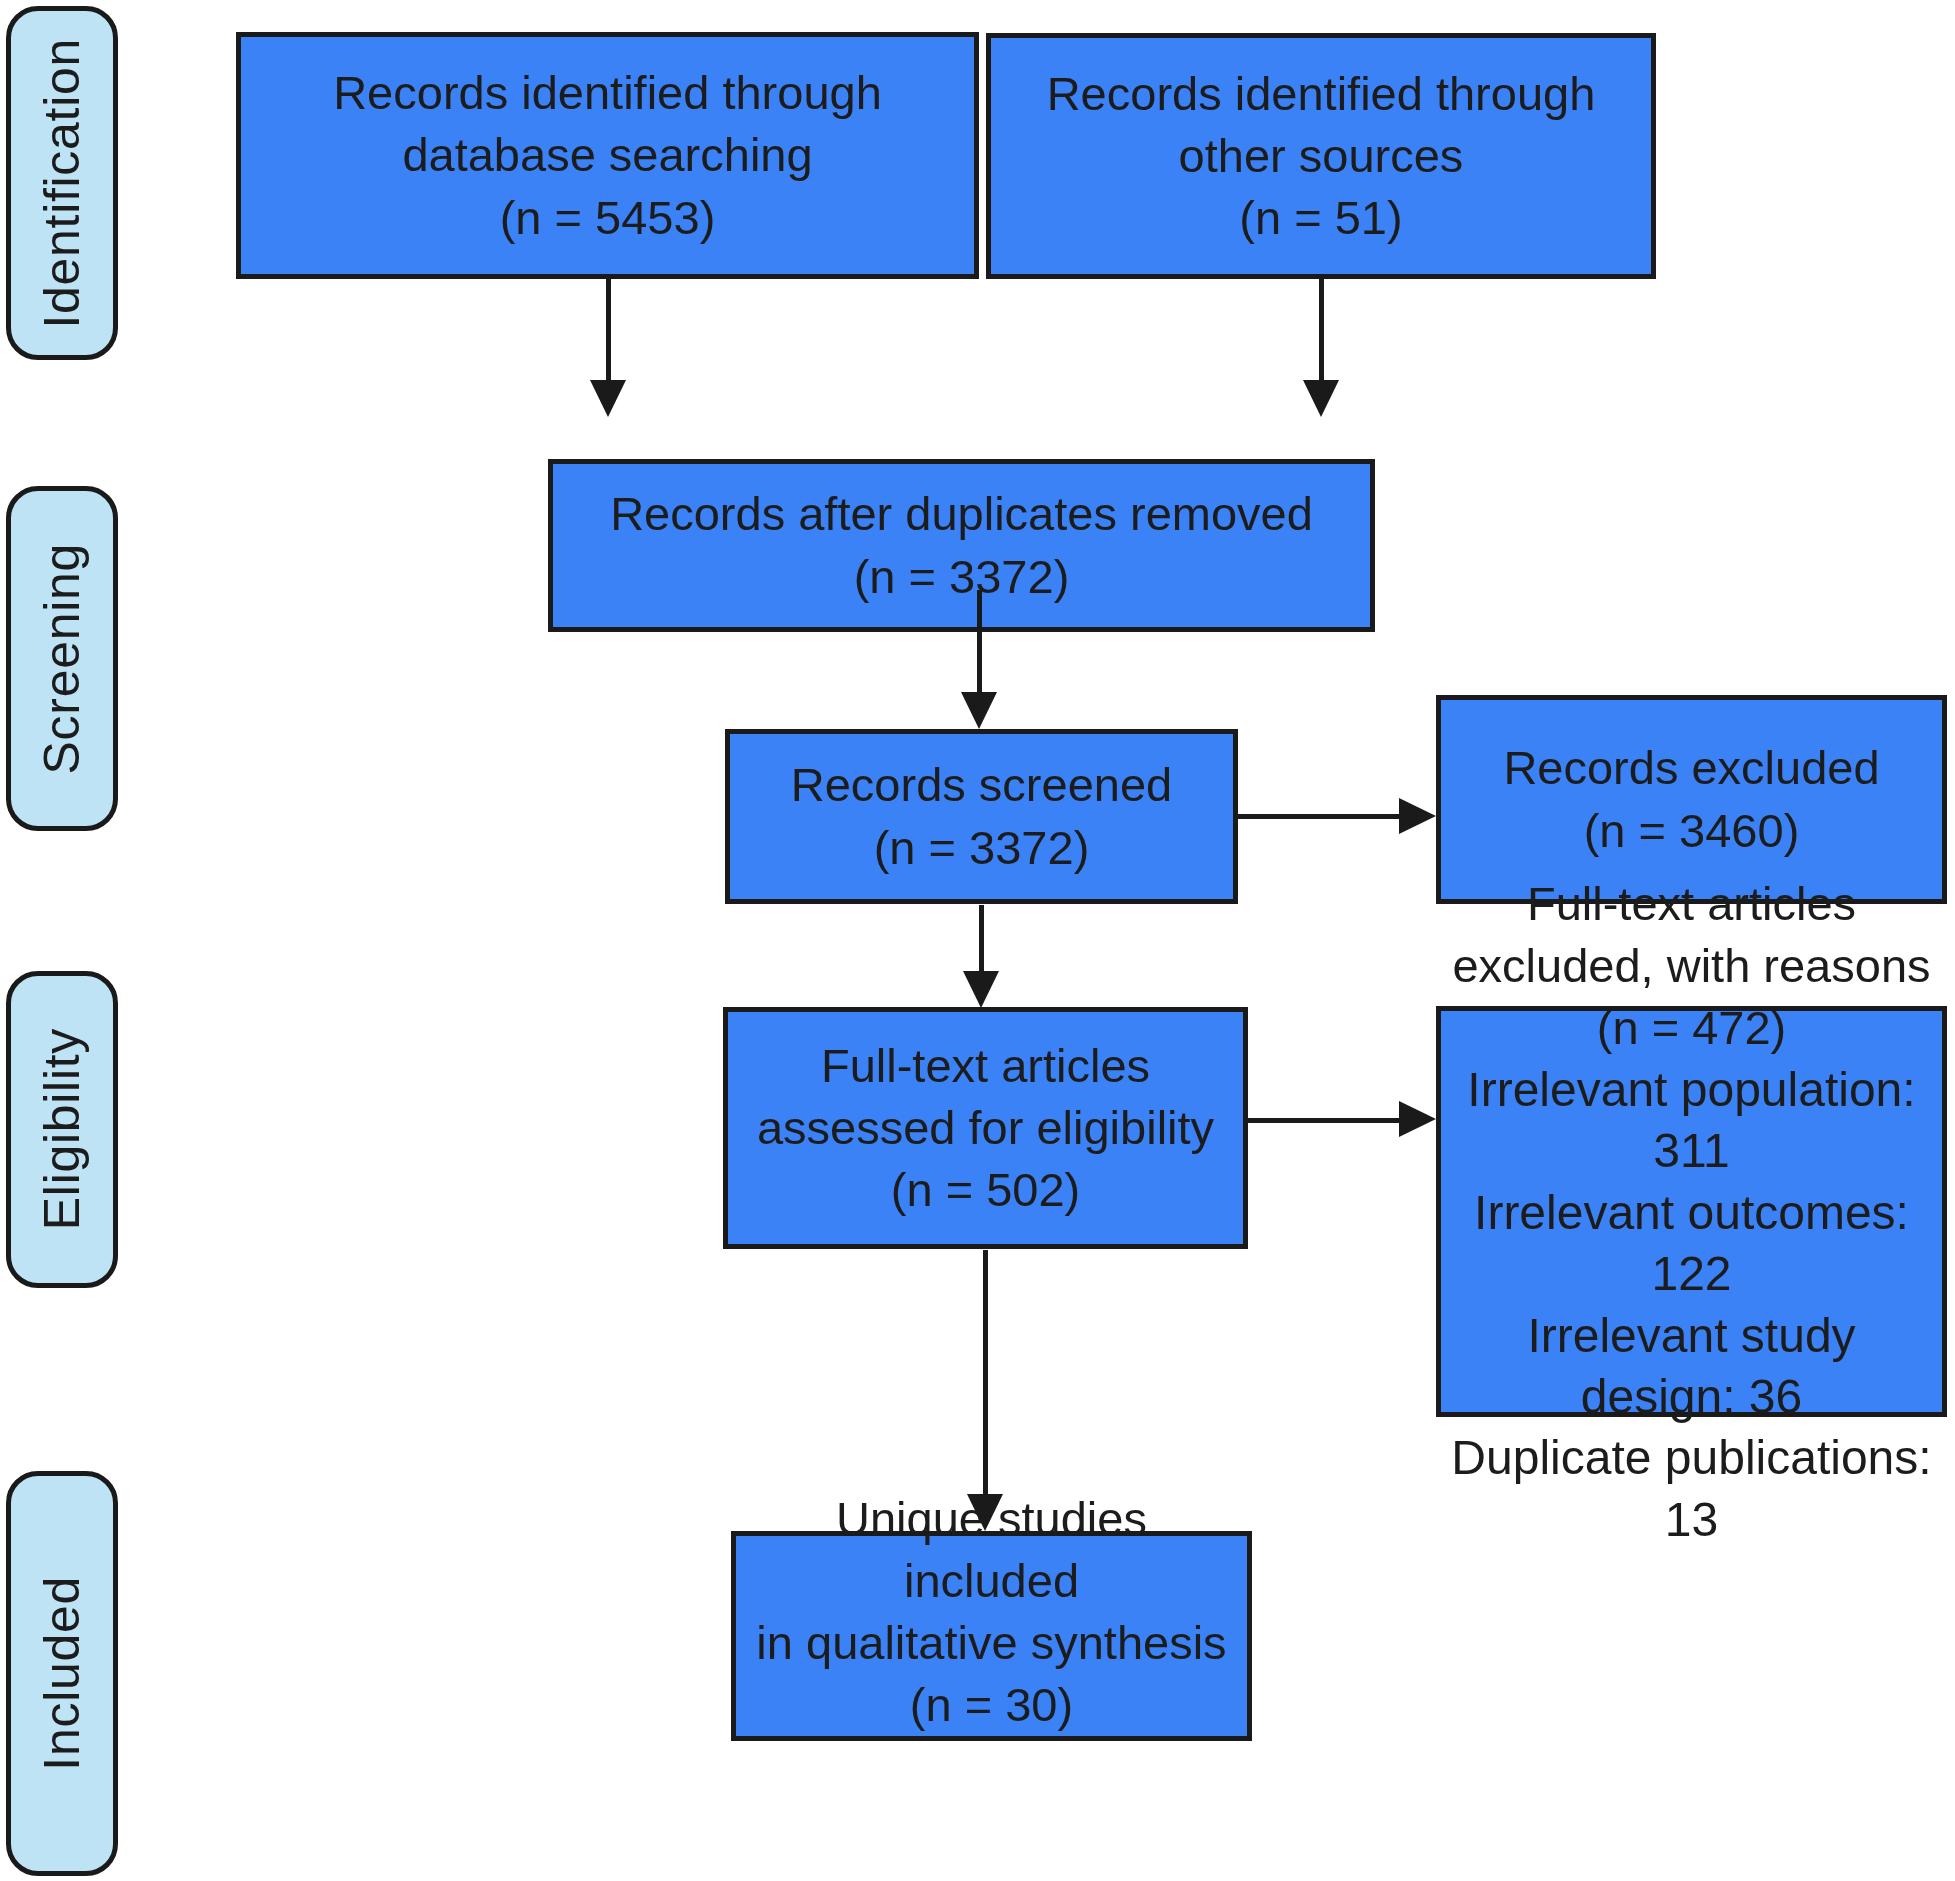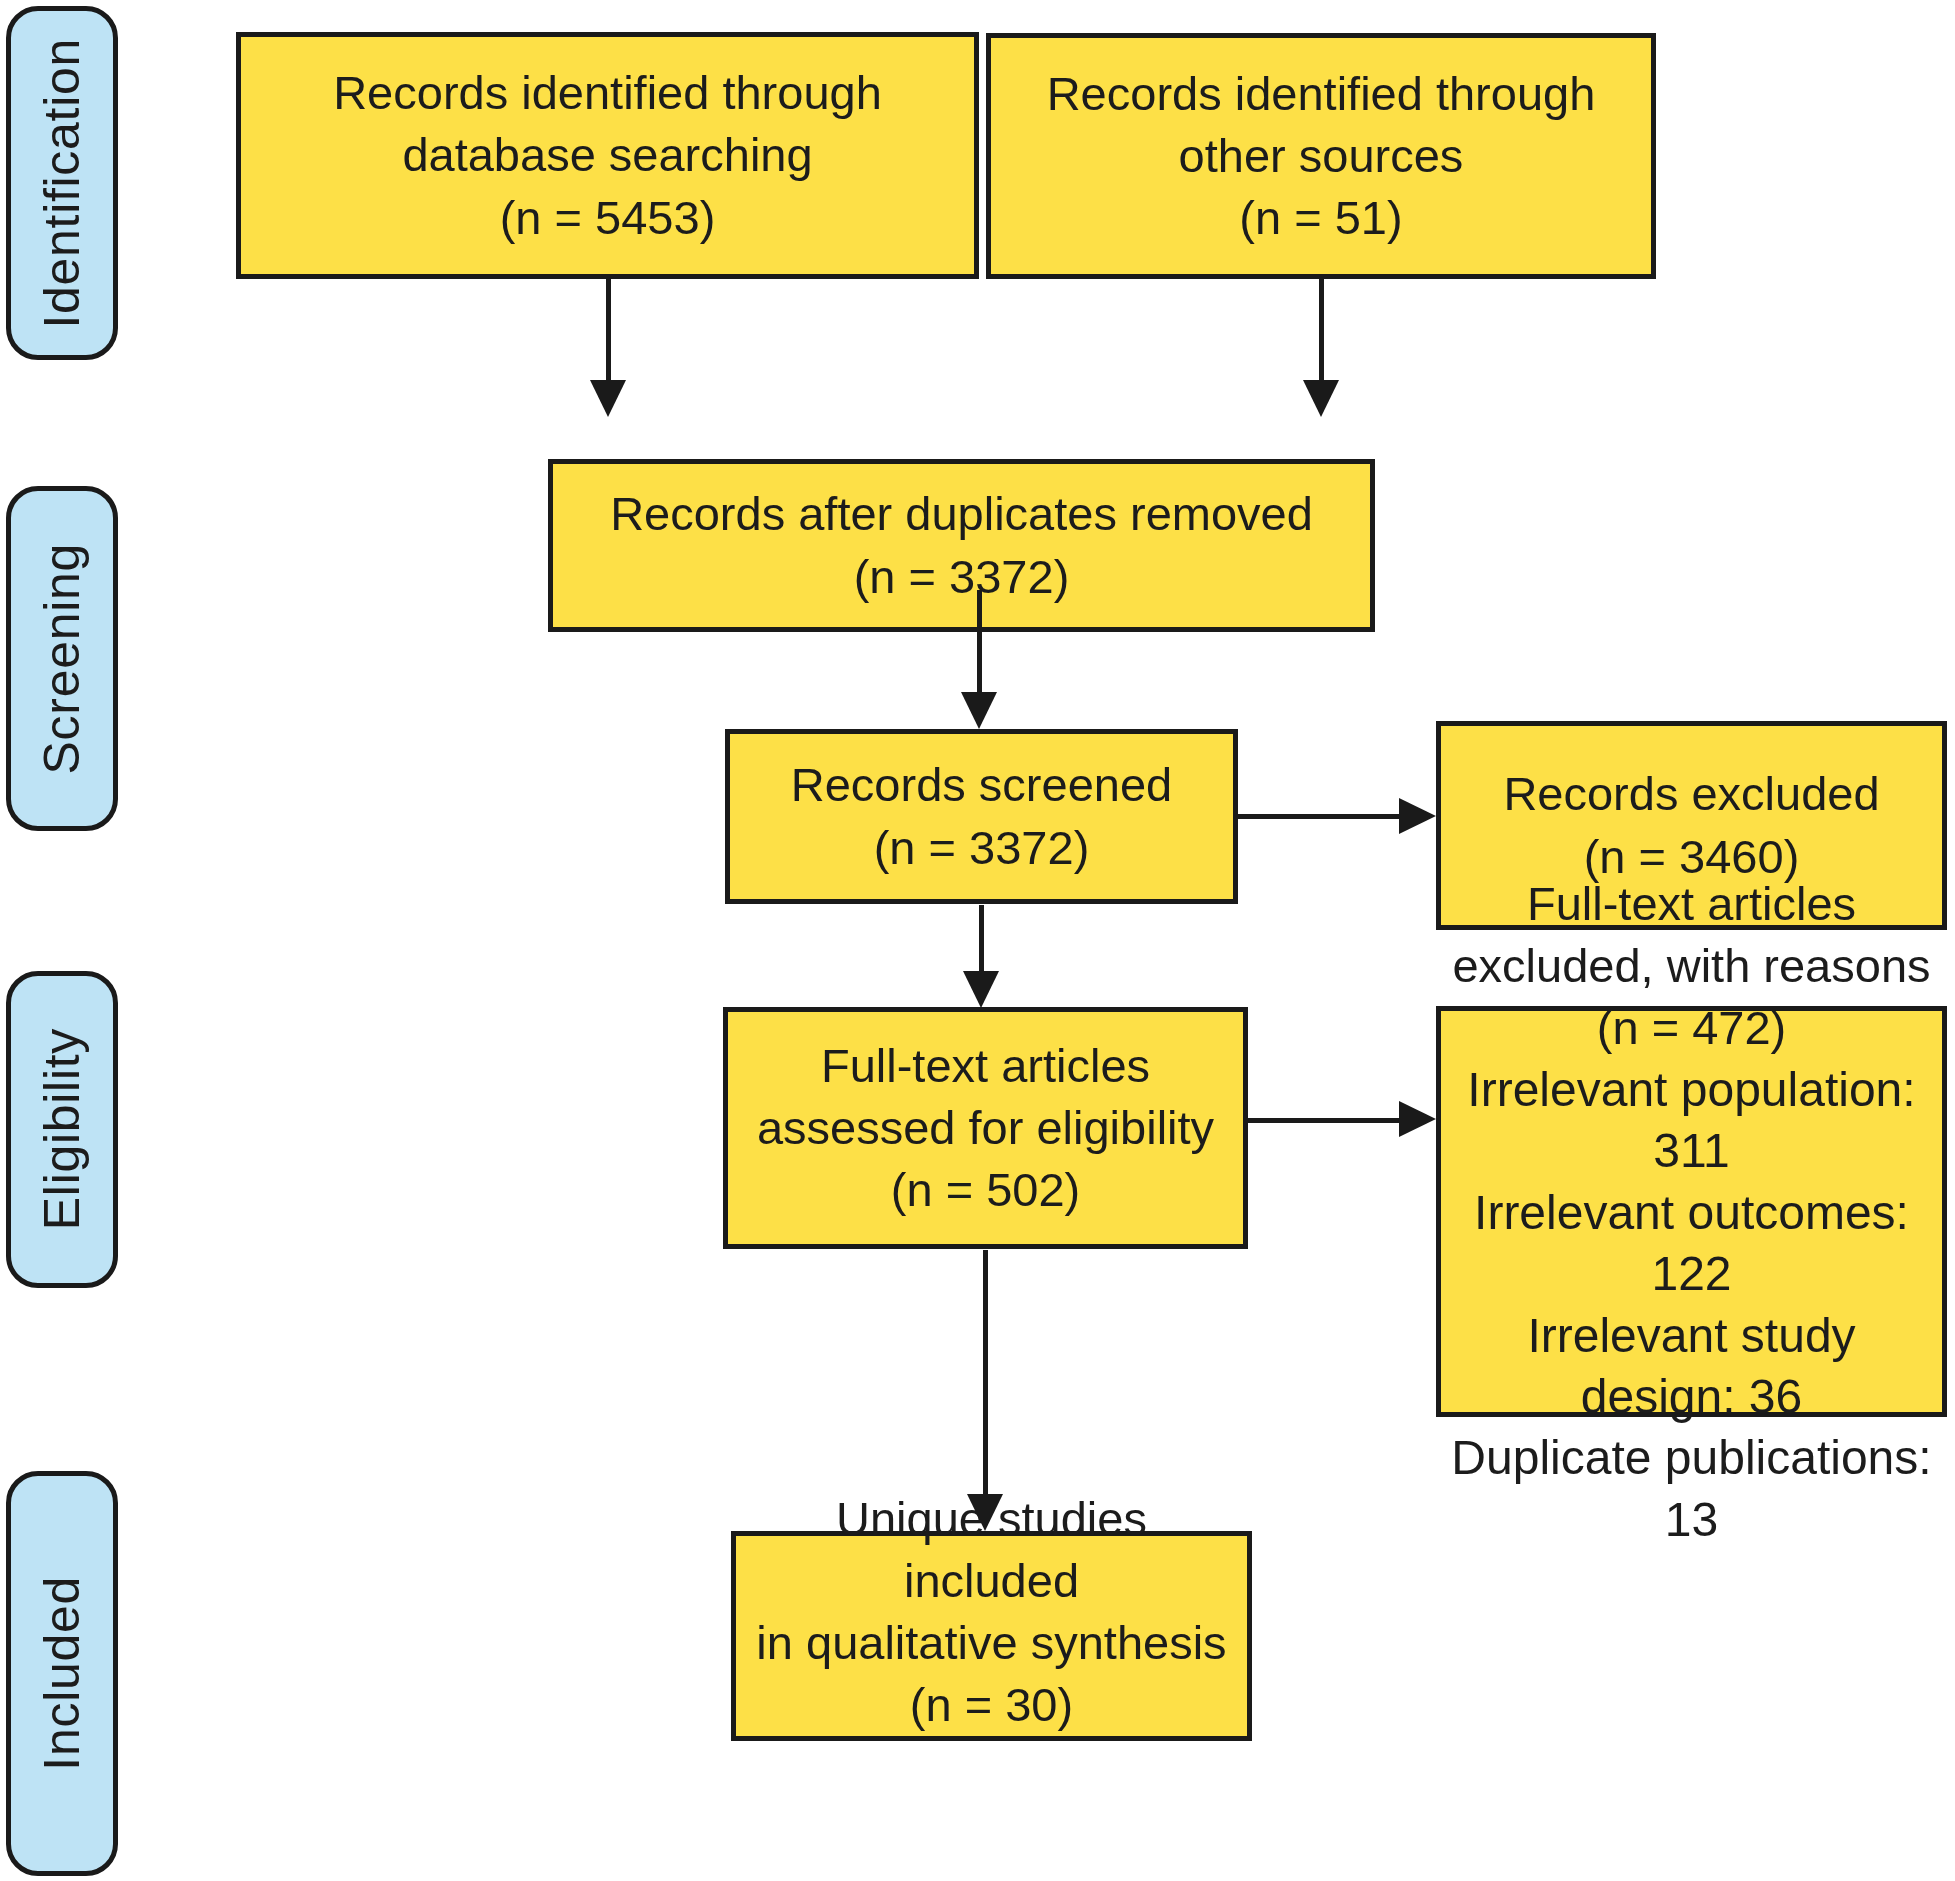--- a/index.html
+++ b/index.html
@@ -34,21 +34,21 @@
     transform: rotate(180deg);
     font-size: 50px;
     letter-spacing: 0.7px;
     white-space: nowrap;
     color: #1c1c1c;
   }
   
   .fbox {
     position: absolute;
     box-sizing: border-box;
-    background: #fde047;
+    background: #3b82f6;
     border: 5.1px solid var(--line-color, #1a1a1a);
     display: flex;
     flex-direction: column;
     align-items: center;
     justify-content: center;
     text-align: center;
     font-size: 47px;
     line-height: 1.32;
     padding: 2.9px 7.3px;
   }
@@ -107,21 +107,21 @@
   <div class="fbox" style="left:548px; top:416px; width:827px; height:173px;margin-top:43px;">
     <span class="line">Records after duplicates removed</span>
     <span class="count">(n = 3372)</span>
   </div>
 
   <div class="fbox" style="left:725px; top:729px; width:513px; height:175px;justify-content:center;">
     <span class="line">Records screened</span>
     <span class="count">(n = 3372)</span>
   </div>
 
-  <div class="fbox" style="left:1436px; top:721px; width:511px; height:209px;">
+  <div class="fbox" style="left:1436px; top:695px; width:511px; height:209px;">
     <span class="line">Records excluded</span>
     <span class="count">(n = 3460)</span>
   </div>
 
   <div class="fbox" style="left:723px; top:1007px; width:525px; height:242px;">
     <span class="line">Full-text articles</span>
     <span class="line">assessed for eligibility</span>
     <span class="count">(n = 502)</span>
   </div>
 

